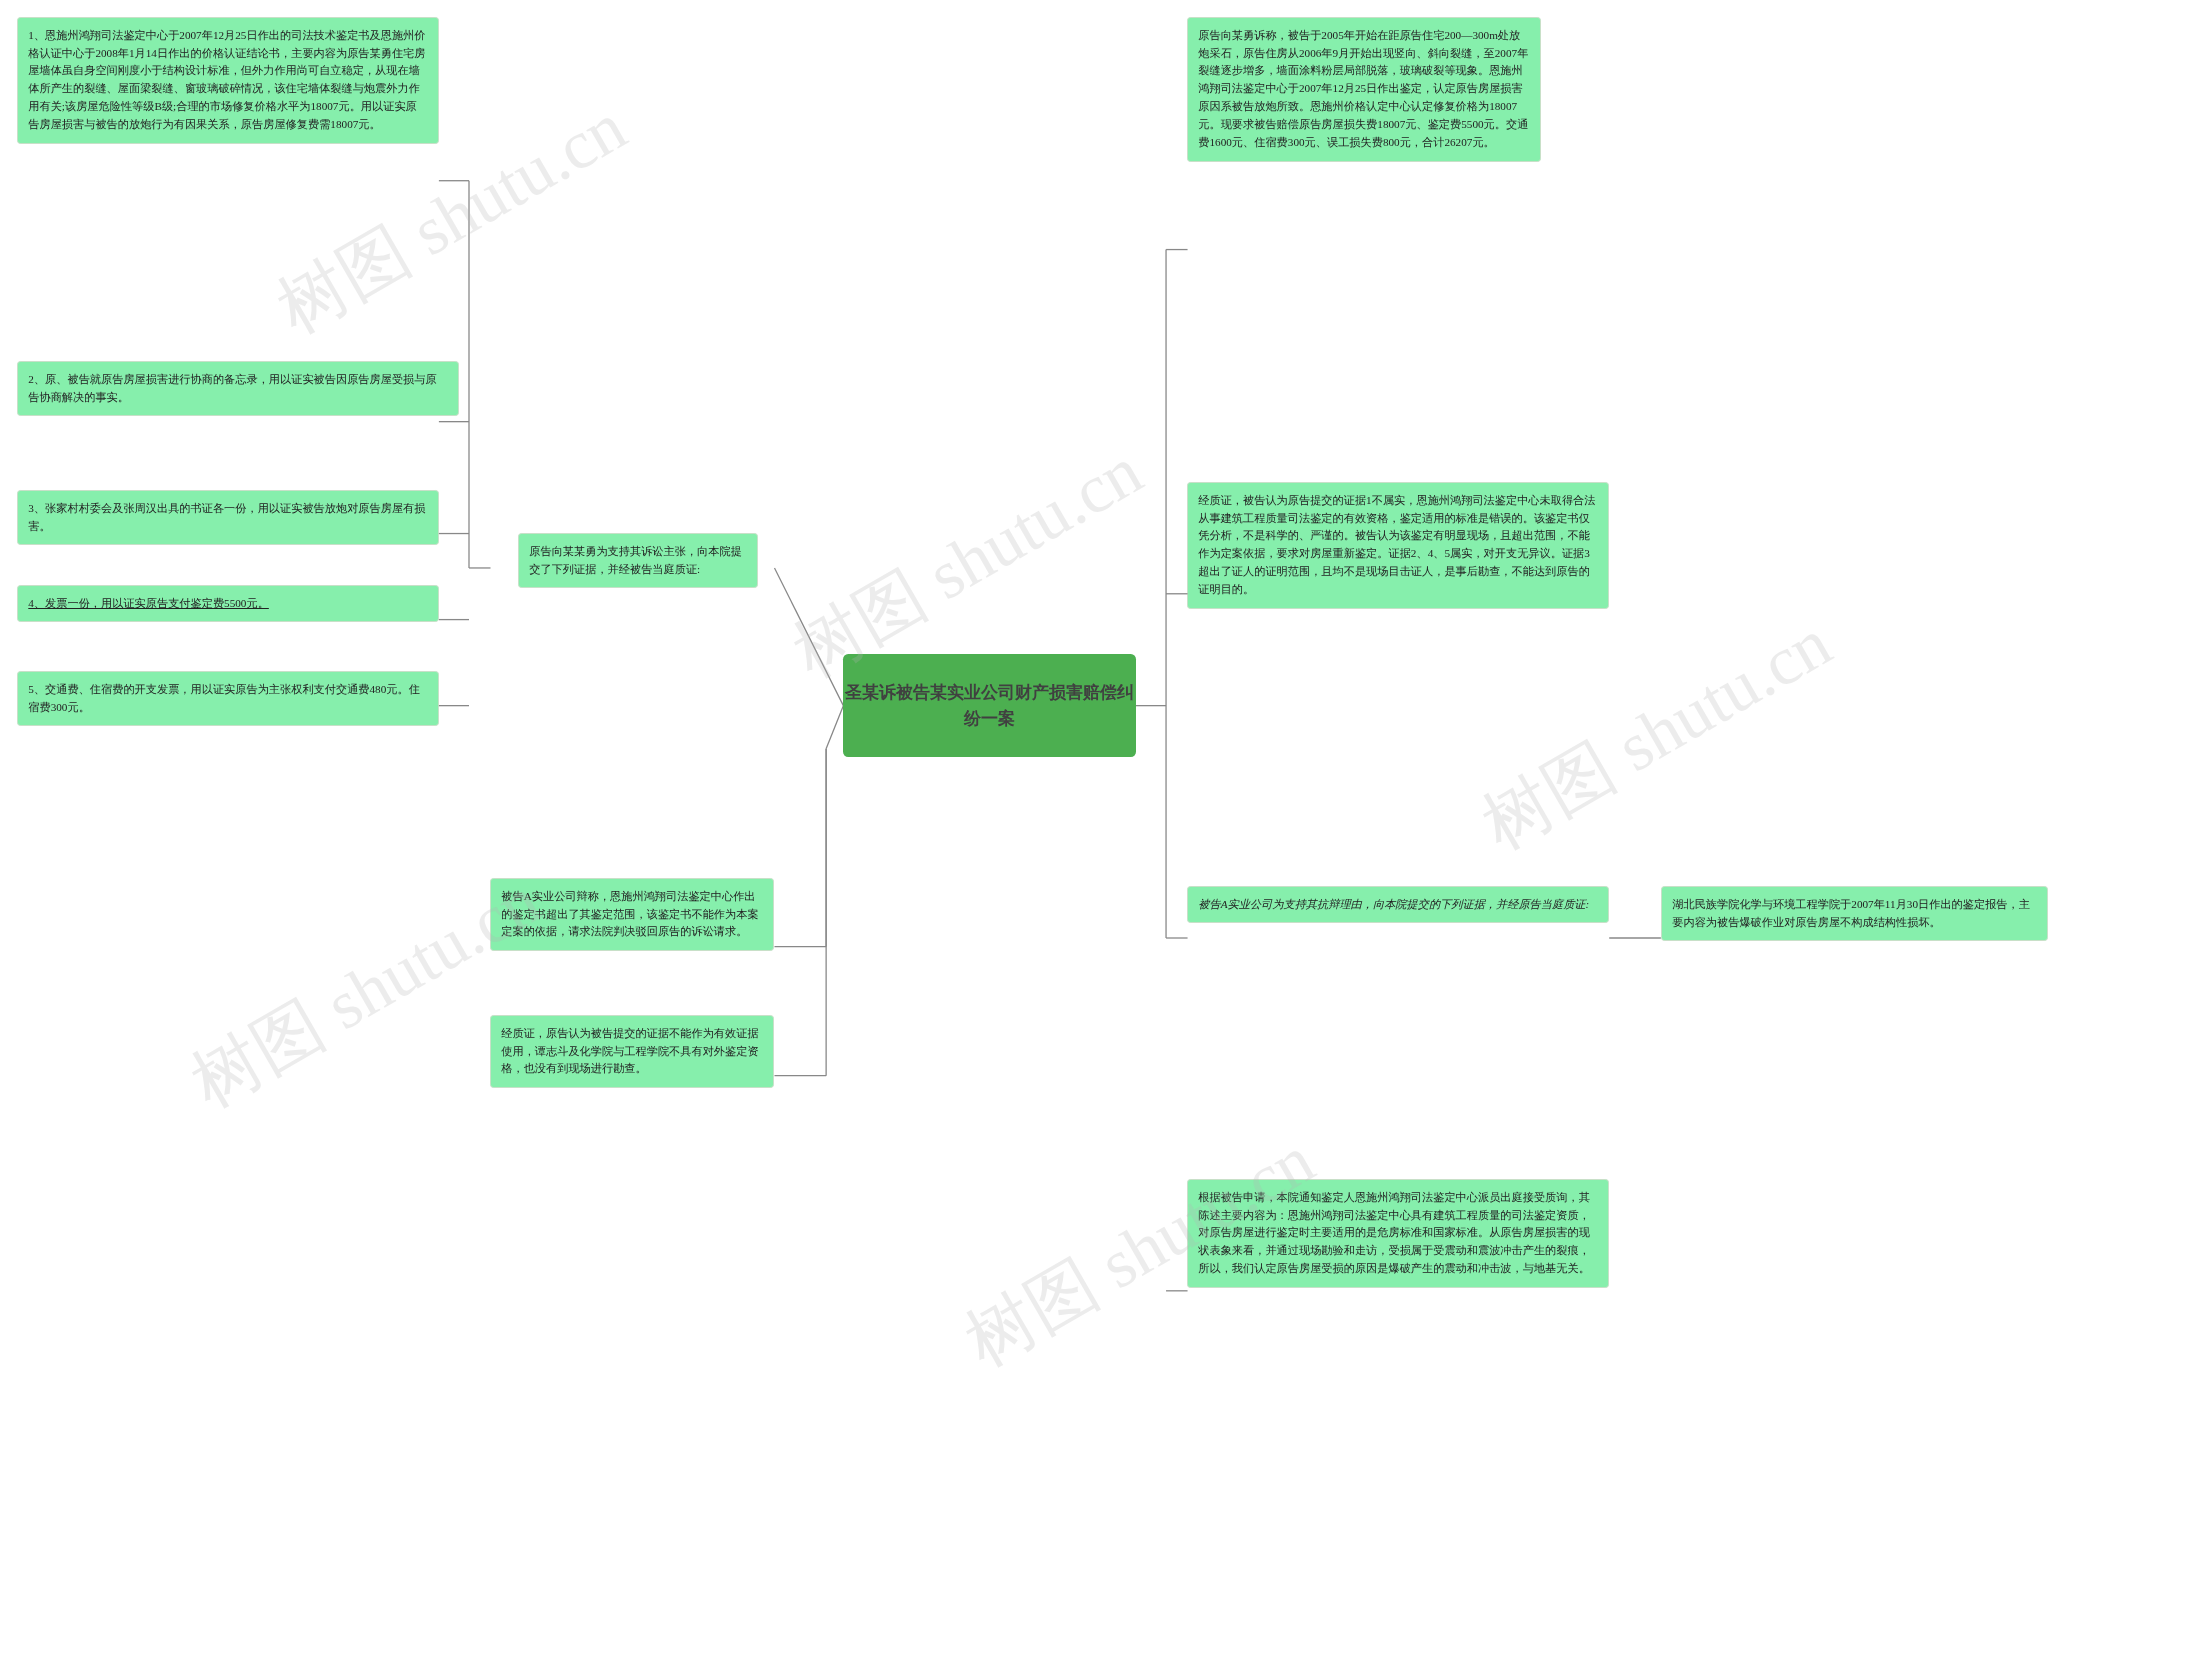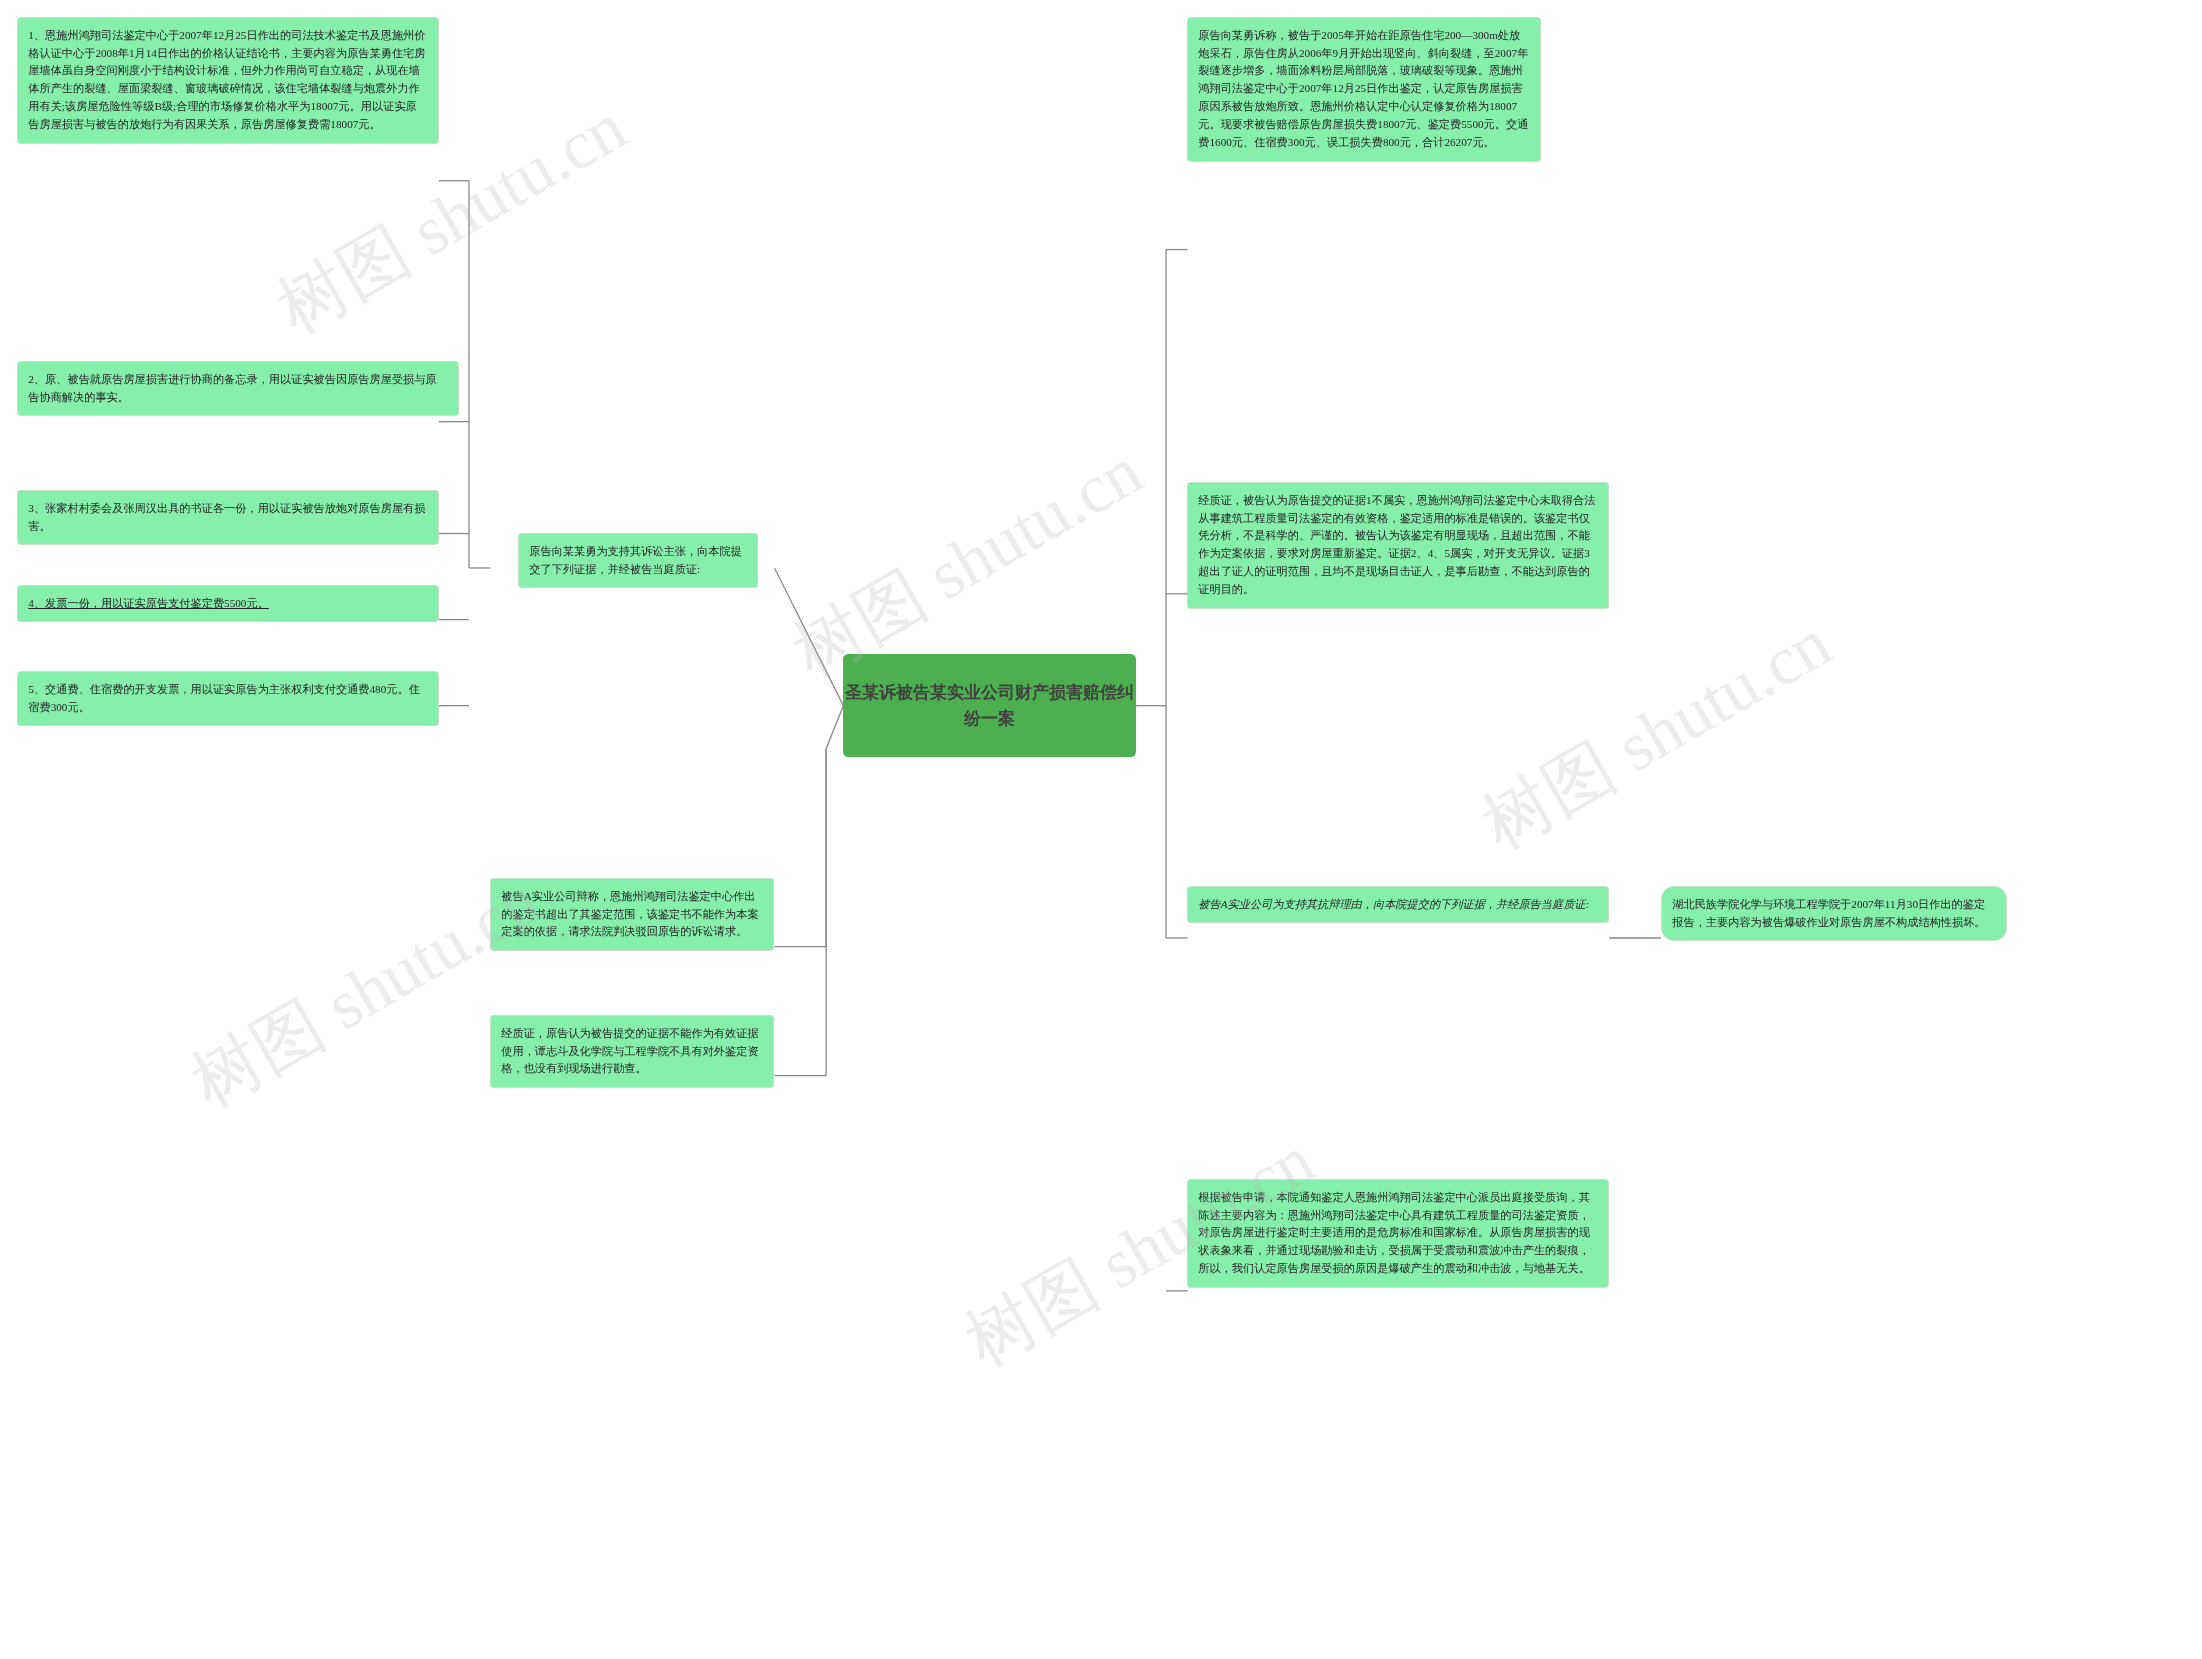--- a/index.html
+++ b/index.html
@@ -133,22 +133,21 @@
     .box-right-4 {
       left: 1187px;
       top: 1179px;
       width: 422px;
     }
 
     
     .box-far-right-1 {
       left: 1661px;
       top: 886px;
-      width: 346px;
-      border-radius: 13px;
+      width: 387px;
     }
 
     
     .connectors {
       position: absolute;
       top: 0; left: 0;
       width: 2203px;
       height: 1660px;
       pointer-events: none;
       z-index: 5;

